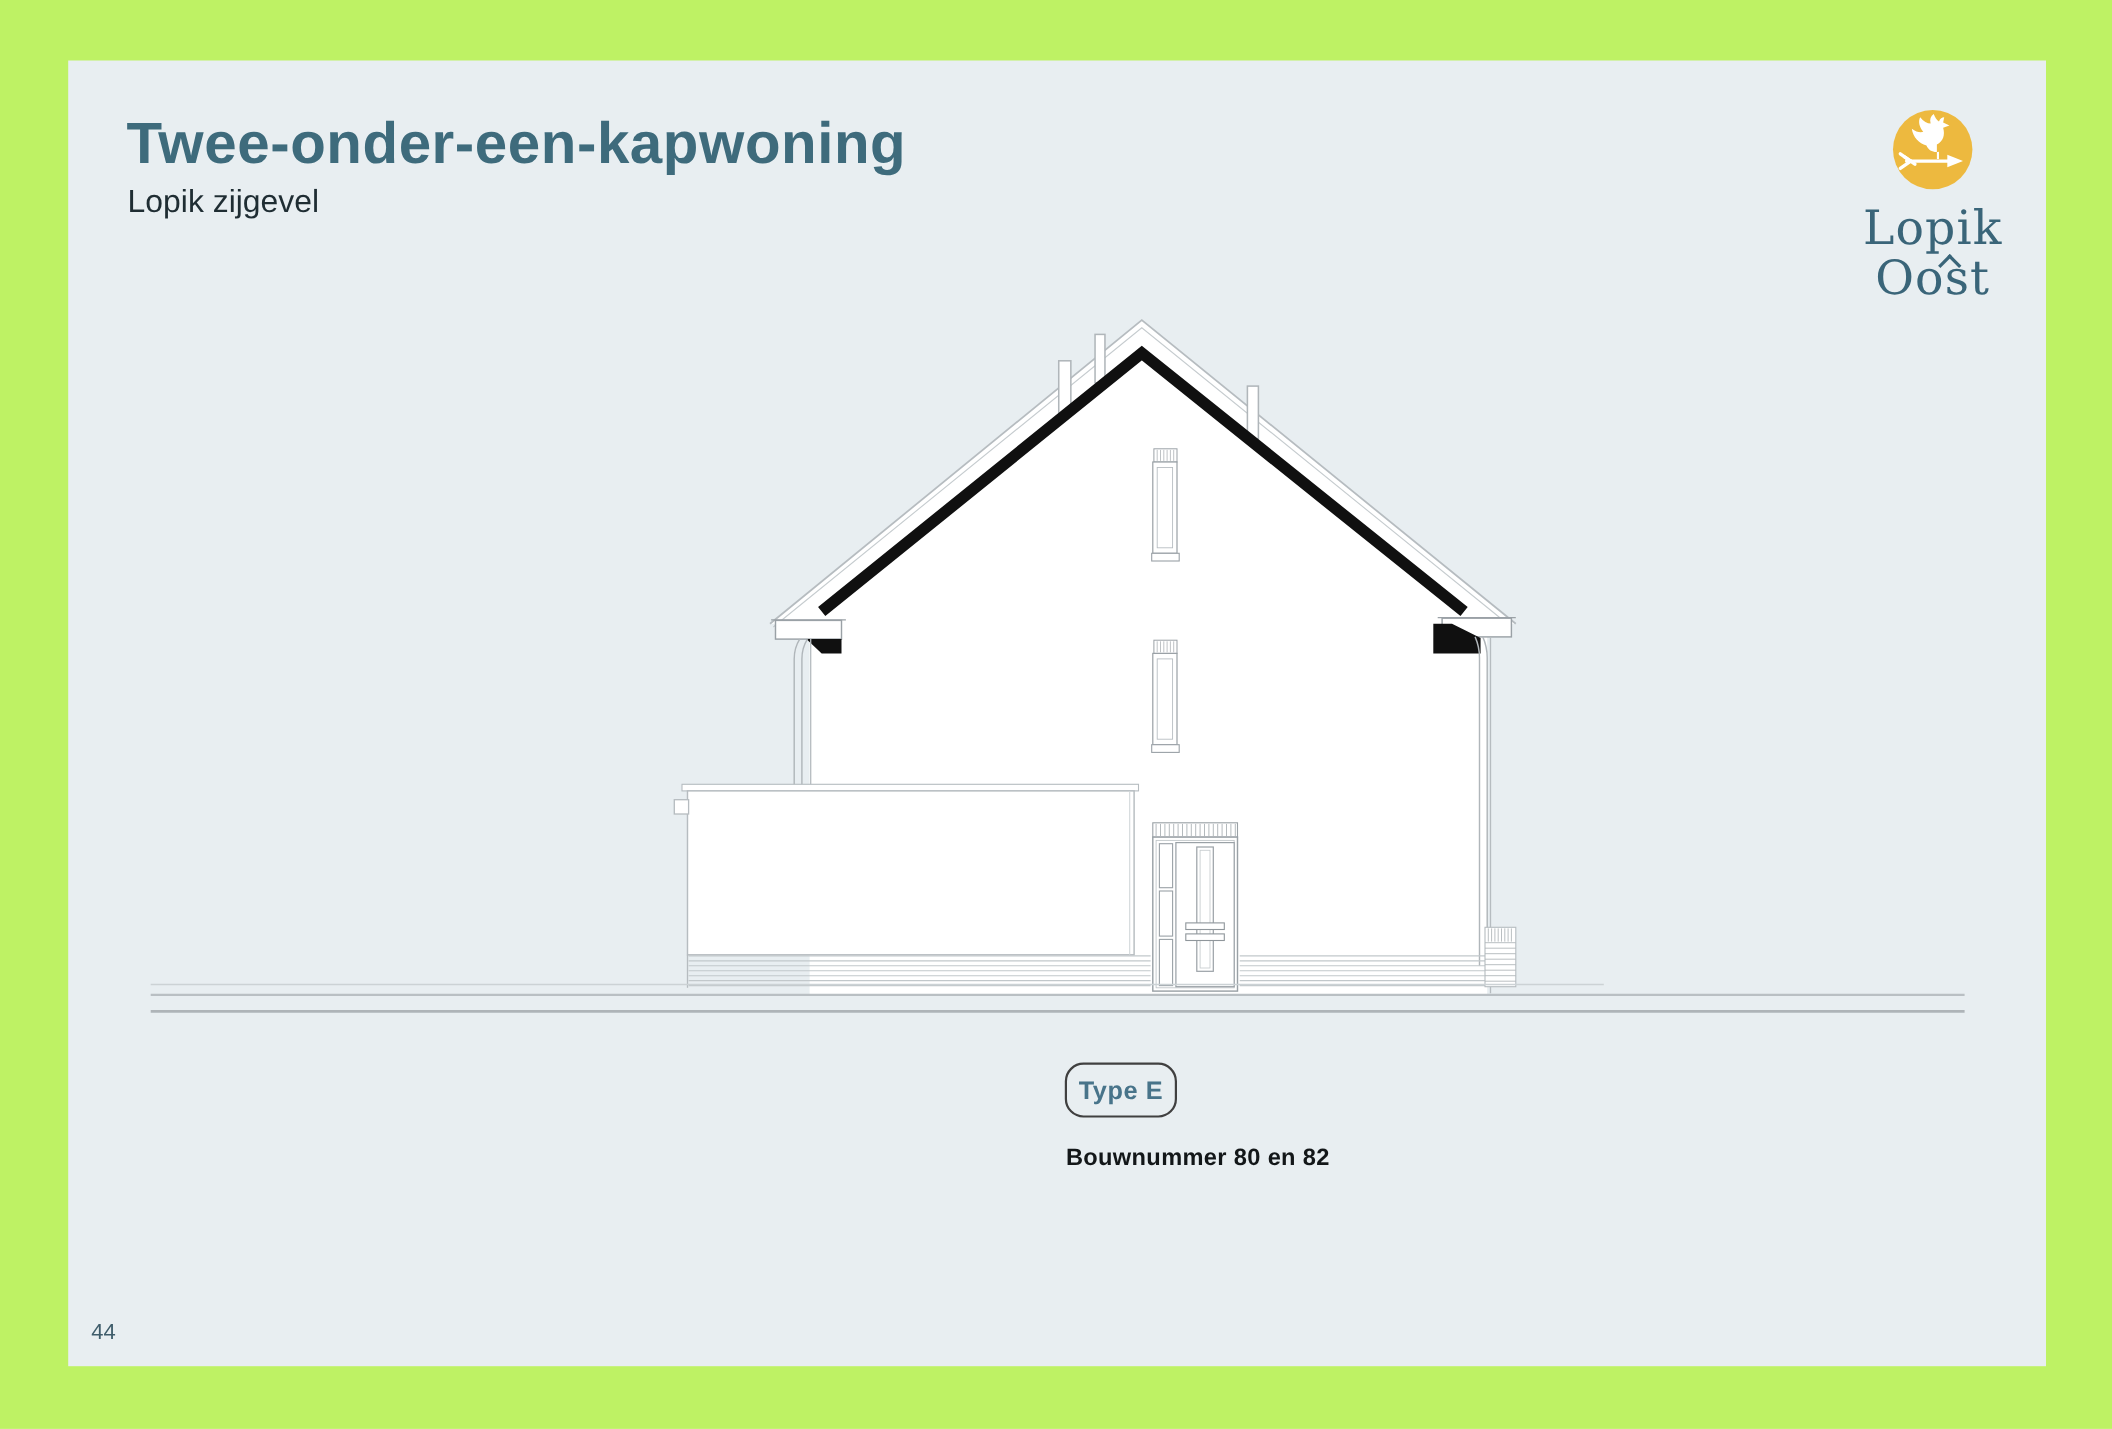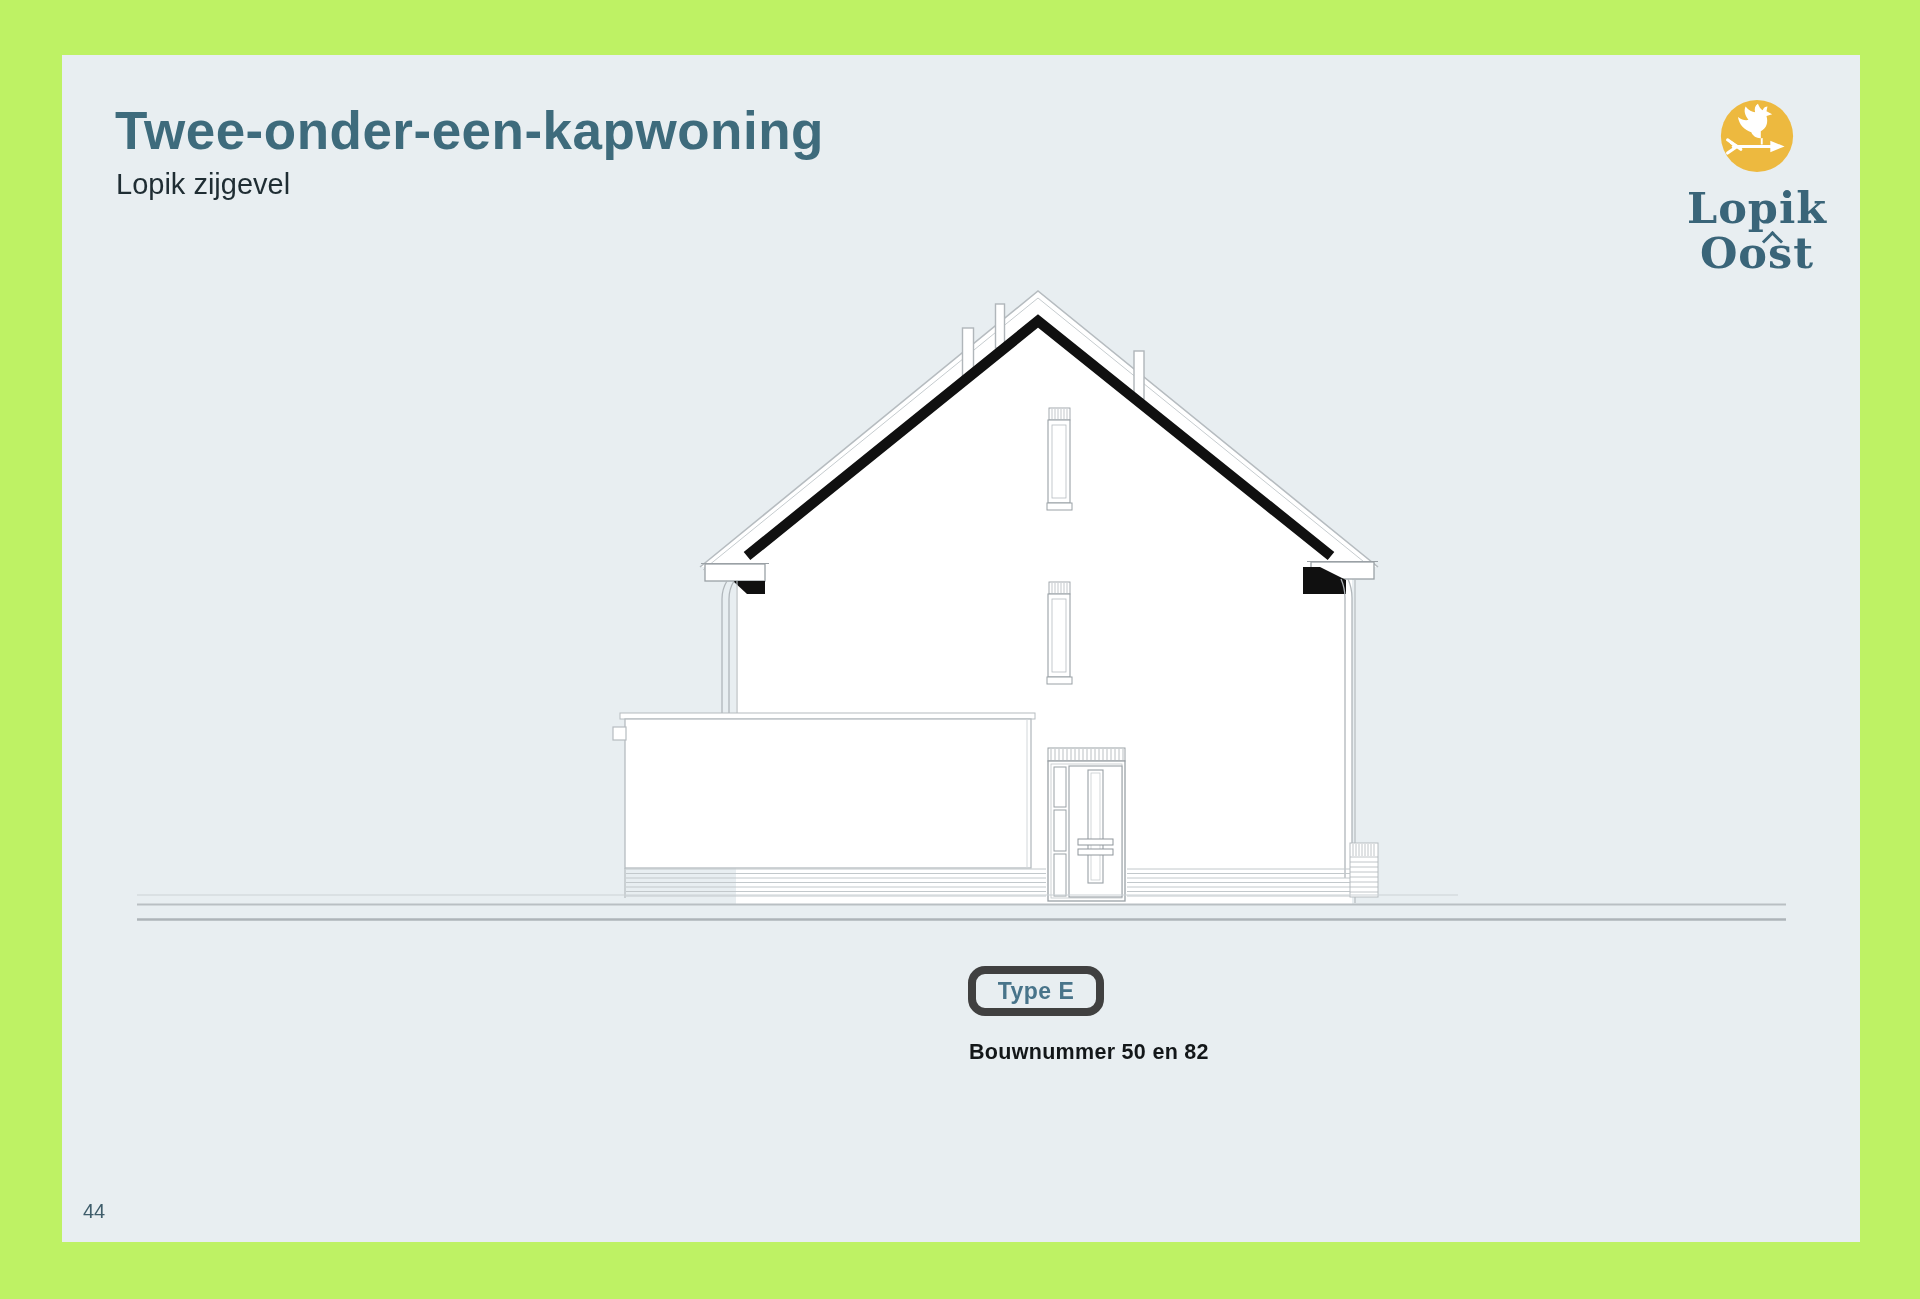--- a/index.html
+++ b/index.html
@@ -17,33 +17,33 @@
     font-size:53px;font-weight:700;color:#3e6b7c;letter-spacing:0.5px;
   }
   .subtitle{
     position:absolute;left:116px;top:168px;
     font-size:29px;font-weight:500;color:#1f2d33;
   }
   .logo{position:absolute;left:1657px;top:96px;width:200px;text-align:center;}
   .logo-mark{position:absolute;left:62px;top:0;width:76px;height:80px;}
   .logo-text{
     position:absolute;left:0;top:90px;width:200px;
-    font-family:"DejaVu Serif", serif;font-weight:700;color:#3a6579;
+    font-family:"DejaVu Serif", serif;font-weight:400;color:#3a6579;
     font-size:43px;line-height:45px;letter-spacing:1px;
   }
   .logo-line{position:relative;display:block;}
   .oost-accent{
     position:absolute;left:108px;top:3px;width:12px;height:12px;
     border-left:3px solid #3a6579;border-top:3px solid #3a6579;
     transform:rotate(45deg);
   }
   .drawing{position:absolute;left:0;top:0;width:1920px;height:1299px;}
   .badge{
-    position:absolute;left:968px;top:966px;width:136px;height:50px;
-    border:8px solid #404040;border-radius:17px;box-sizing:border-box;
+    position:absolute;left:968px;top:966px;width:102px;height:50px;
+    border:2px solid #404040;border-radius:17px;box-sizing:border-box;
     display:flex;align-items:center;justify-content:center;
   }
   .badge-label{font-size:23px;font-weight:600;color:#48748a;letter-spacing:0.5px;}
   .caption{
     position:absolute;left:969px;top:1040px;
     font-size:21.5px;font-weight:600;color:#131719;letter-spacing:0.3px;
   }
   .page-number{
     position:absolute;left:83px;top:1200px;
     font-size:20px;font-weight:500;color:#3f5d6b;
@@ -226,16 +226,16 @@
     <g>
       <line x1="137" y1="895" x2="1458" y2="895" stroke="#ccd2d5" stroke-width="1.2"></line>
       <line x1="137" y1="904.5" x2="1786" y2="904.5" stroke="#b9bfc3" stroke-width="2"></line>
       <line x1="137" y1="919.5" x2="1786" y2="919.5" stroke="#aeb4b8" stroke-width="2.5"></line>
     </g>
   </svg>
 
   <div class="badge">
     <span class="badge-label">Type E</span>
   </div>
-  <div class="caption">Bouwnummer 50 en 82</div>
+  <div class="caption">Bouwnummer 80 en 82</div>
 
   <div class="page-number">44</div>
 </div>
 
 </body></html>

